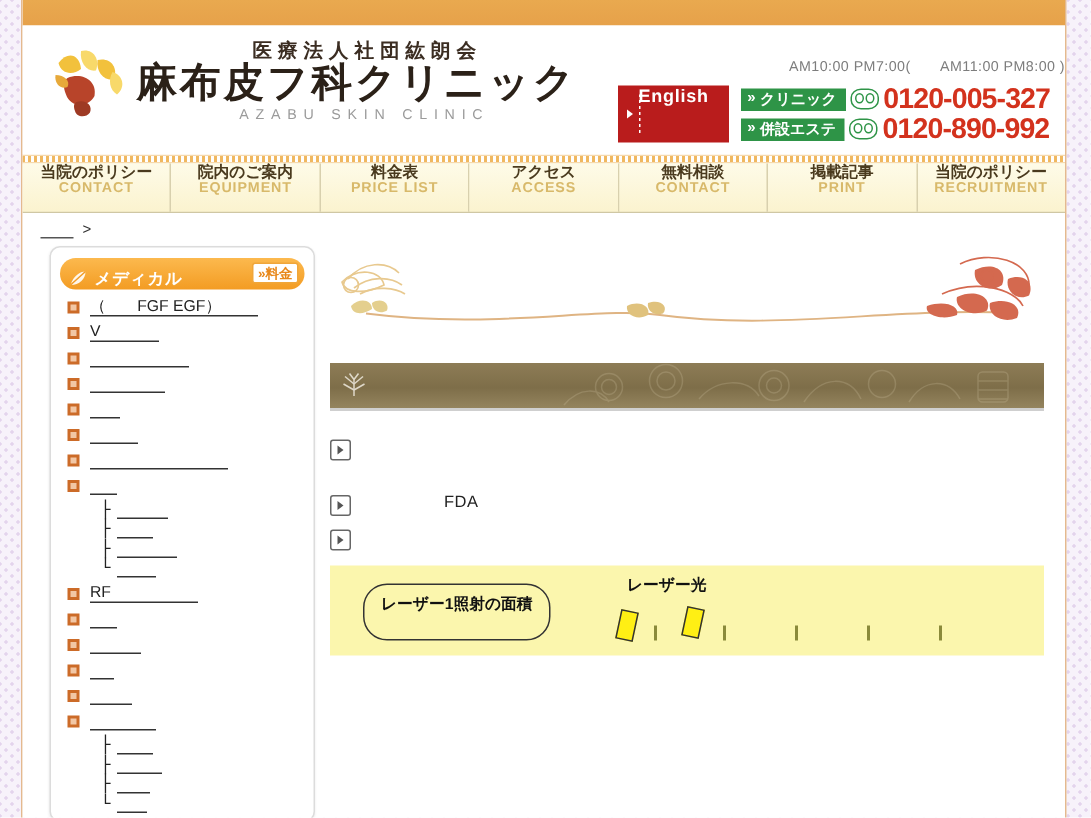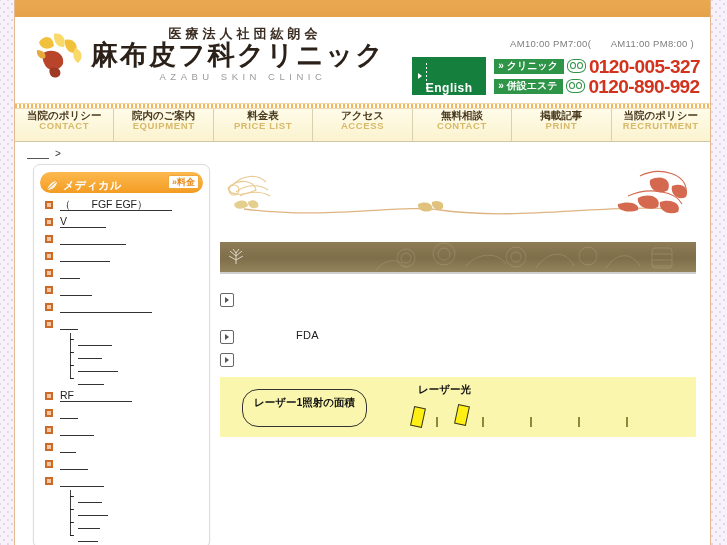--- a/index.html
+++ b/index.html
@@ -35,27 +35,27 @@
   }
   .logo-name{
     font-size:27px;color:#2b2118;letter-spacing:2px;font-weight:bold;
     margin:0;white-space:nowrap;
   }
   .logo-en{
     font-size:9.5px;color:#9b9b9b;letter-spacing:4.5px;text-align:center;
     margin:3px 0 0 10px;
   }
   .hours{
-    position:absolute;right:16px;top:21px;font-size:9.5px;color:#7d7d7d;
+    position:absolute;right:0;top:21px;font-size:9.5px;color:#7d7d7d;
     letter-spacing:.3px;white-space:nowrap;
   }
   .hdr-right{position:absolute;right:10px;top:40px;display:flex;align-items:stretch;}
   .english-btn{
-    width:74px;height:38px;background:#15803d;color:#fff;
-    display:flex;align-items:flex-end;justify-content:center;
+    width:74px;height:38px;background:#b91c1c;color:#fff;
+    display:flex;align-items:flex-start;justify-content:center;
     font-size:12px;font-weight:bold;letter-spacing:.5px;
     margin-right:8px;position:relative;
   }
   .english-btn .tri{
     position:absolute;left:6px;top:50%;transform:translateY(-50%);
     width:0;height:0;border-left:4px solid #fff;
     border-top:3px solid transparent;border-bottom:3px solid transparent;
   }
   .english-btn .dash{
     position:absolute;left:14px;top:6px;bottom:6px;width:1px;

